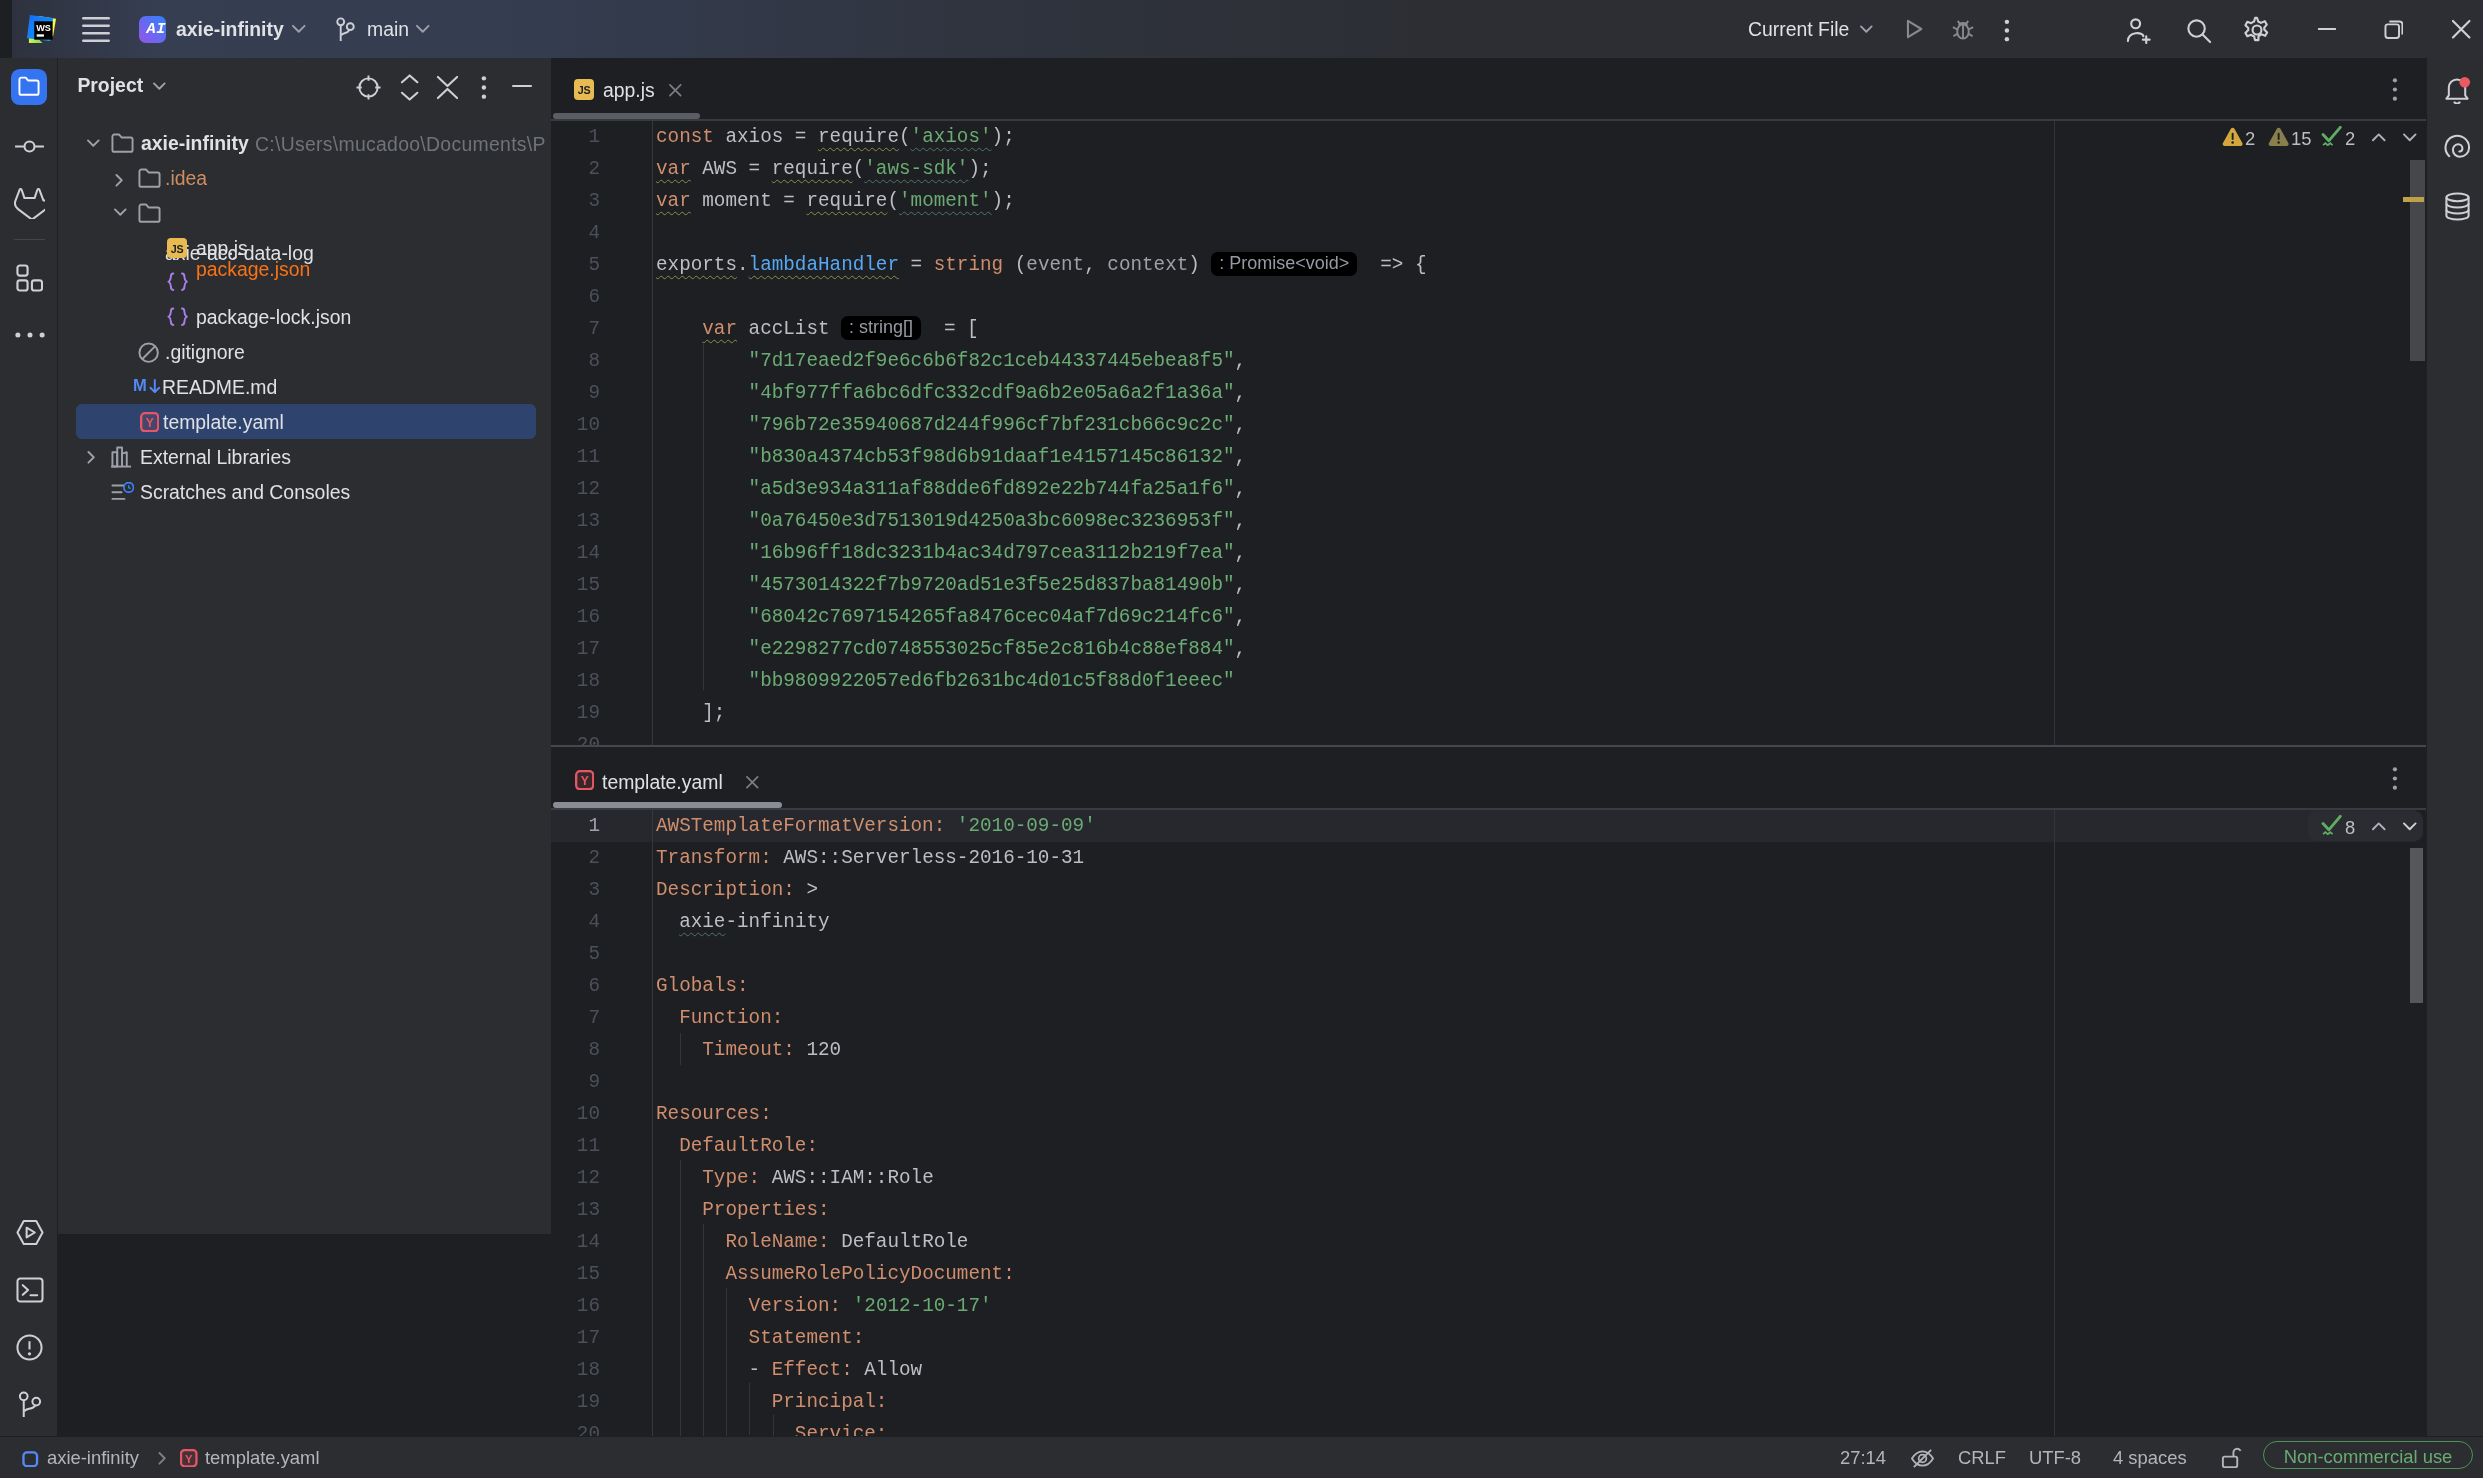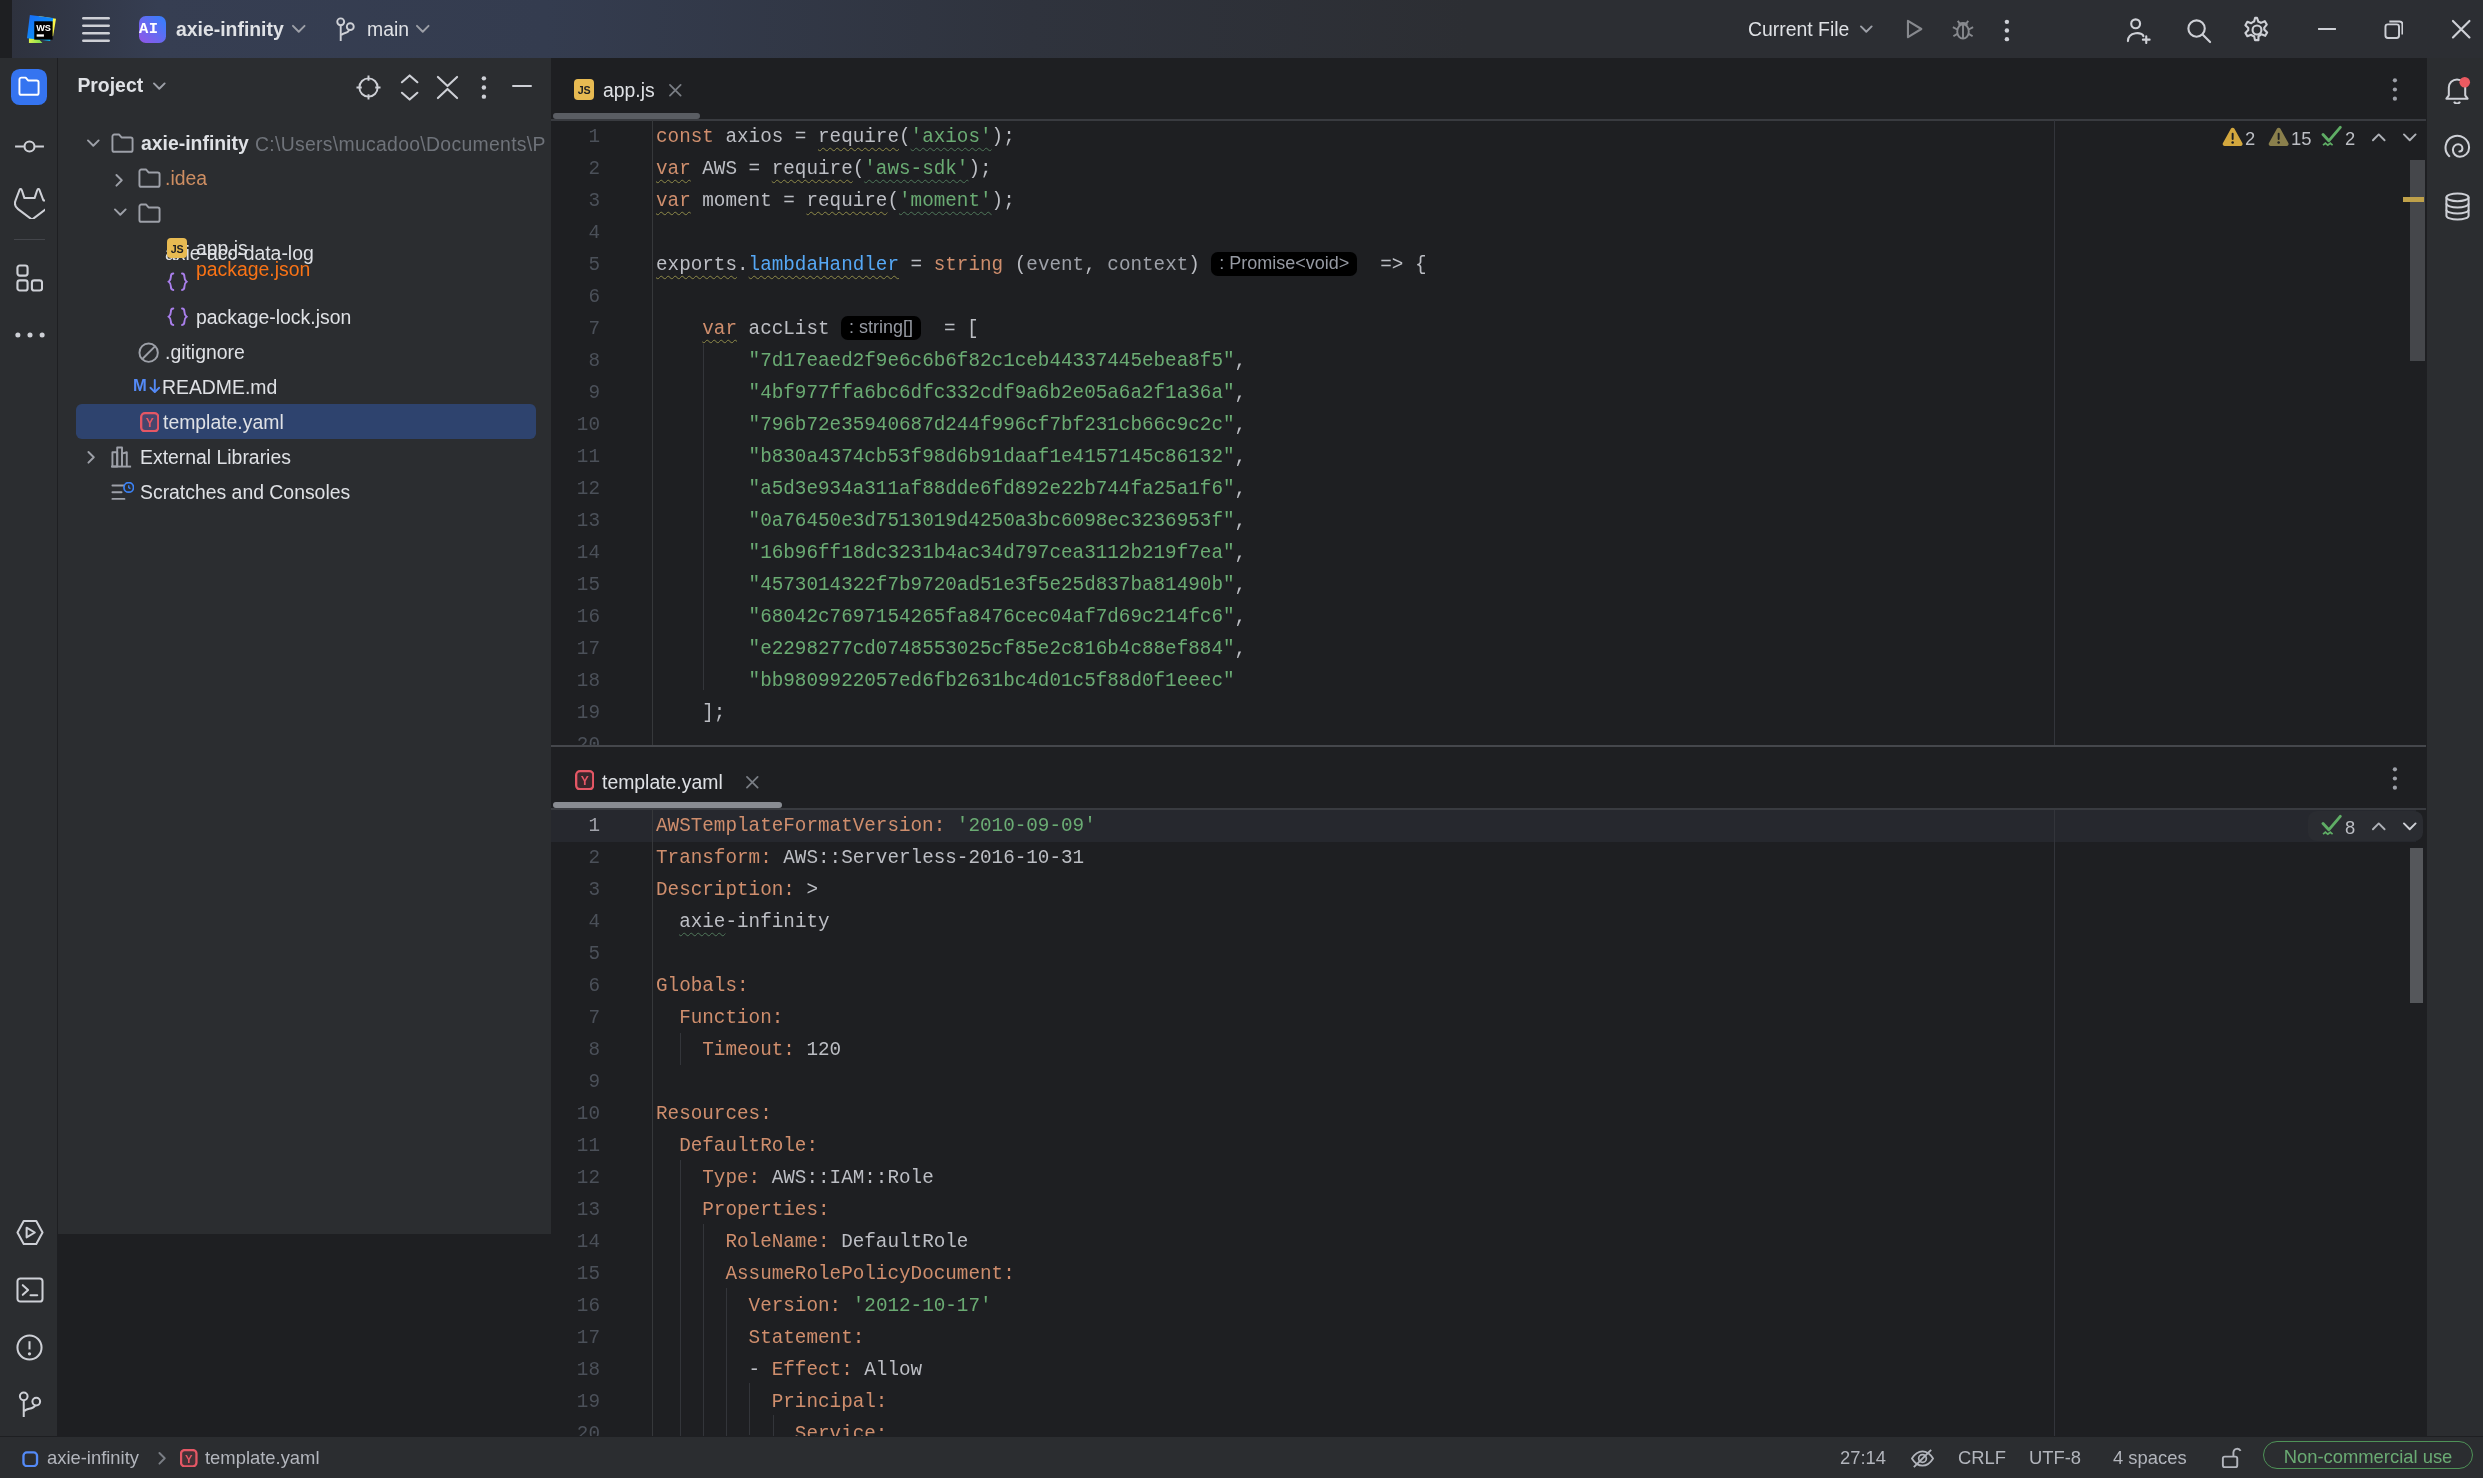--- a/index.html
+++ b/index.html
@@ -48,22 +48,22 @@
       <g fill="#ced0d6">
         <rect x="0" y="0" width="29" height="2.6" rx="1.3"></rect>
         <rect x="0" y="7.8" width="29" height="2.6" rx="1.3"></rect>
         <rect x="0" y="15.6" width="29" height="2.6" rx="1.3"></rect>
         <rect x="0" y="23.4" width="29" height="2.6" rx="1.3"></rect>
       </g>
     </svg>
 
     <div class="abs" style="left:127px;top:15.5px;width:27px;height:27px;border-radius:6.8px;
       background:linear-gradient(to bottom left,#3e7bfa 15%,#6a68f0 55%,#9256e8 100%);"></div>
-    <div class="abs mono" style="left:127px;top:15.5px;width:27px;height:44px;line-height:27px;text-align:left;
-      color:#fff;font-size:15.5px;font-weight:bold;letter-spacing:0.5px;">AI</div>
+    <div class="abs mono" style="left:127px;top:15.5px;width:27px;height:44px;line-height:27px;text-align:right;
+      color:#fff;font-size:15.5px;font-weight:bold;letter-spacing:0.5px;font-style:italic;">AI</div>
     <div class="abs" style="left:164px;top:17.5px;font-size:19.4px;font-weight:bold;color:#dfe1e5;">axie-infinity</div>
     <svg class="abs" style="left:279px;top:23px" width="15.5" height="11.6" viewBox="0 0 16 12">
       <path d="M2 3 L8 9 L14 3" stroke="#9da0a8" stroke-width="2" fill="none" stroke-linecap="round" stroke-linejoin="round"></path>
     </svg>
 
     <svg class="abs" style="left:322px;top:16.5px" width="23" height="25" viewBox="0 0 24 26">
       <g stroke="#ced0d6" stroke-width="2" fill="none">
         <circle cx="7" cy="5" r="3.6"></circle>
         <circle cx="17" cy="10" r="3.6"></circle>
         <path d="M7 8.6 L7 25"></path>

